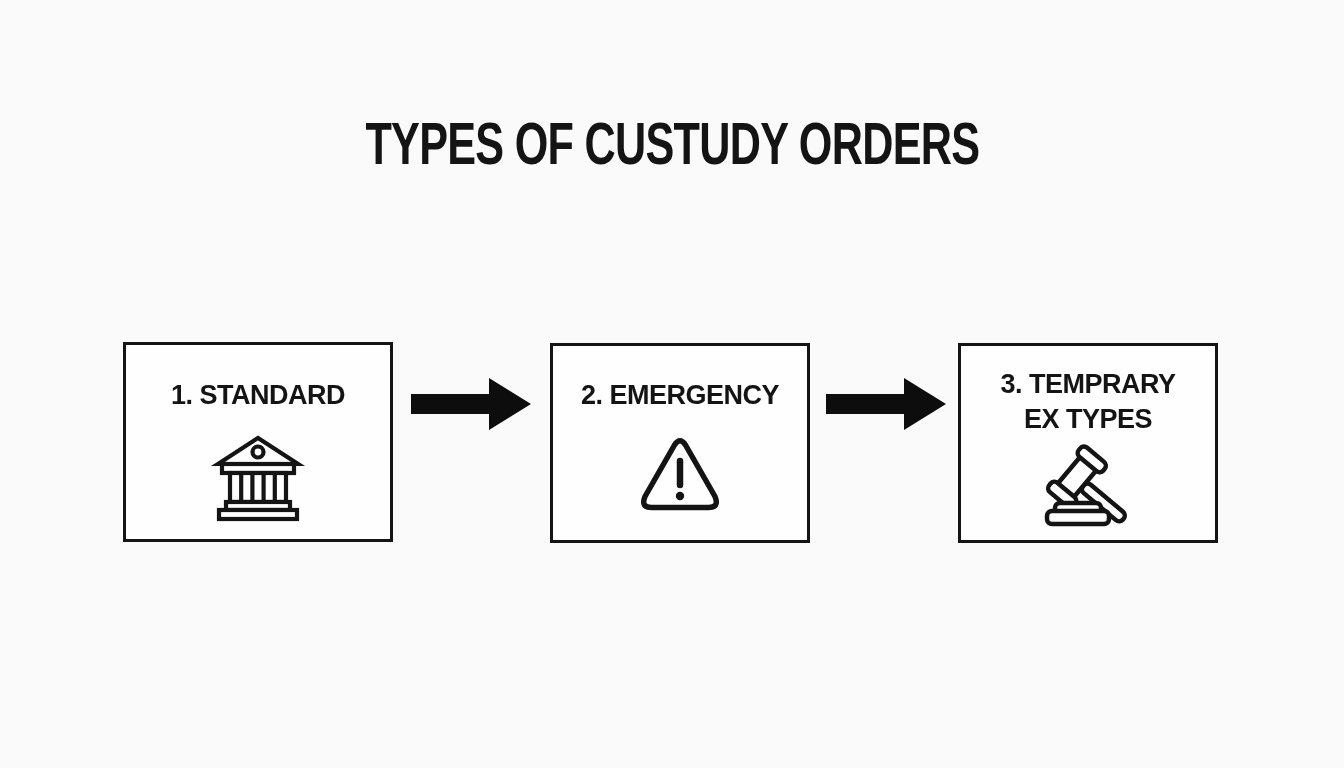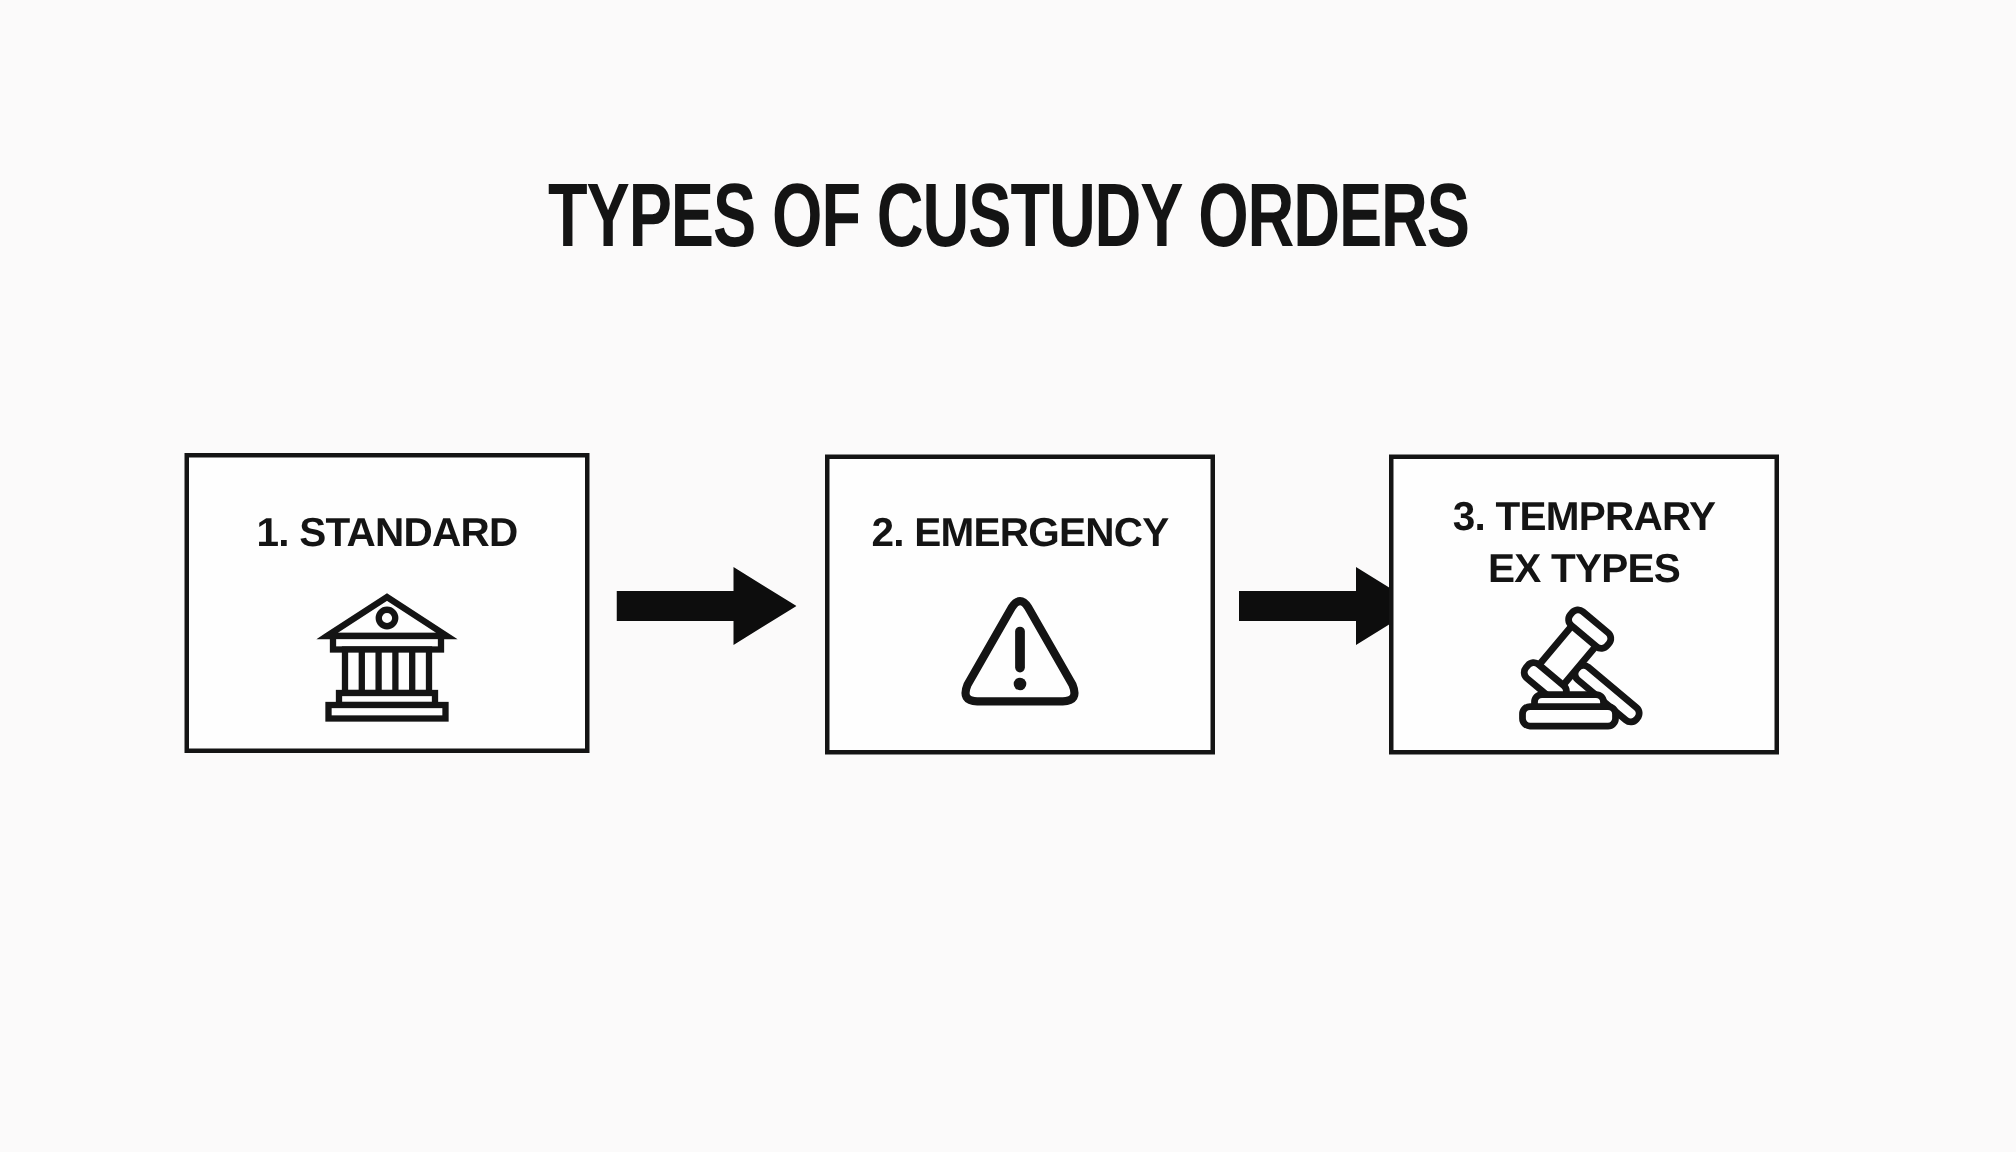--- a/index.html
+++ b/index.html
@@ -33,24 +33,25 @@
     transform-origin: 50% 50%;
   }
   .step-box {
     position: absolute;
     box-sizing: border-box;
     border: 3px solid var(--ink, #141414);
     background: var(--box-bg, #fefefe);
     display: flex;
     flex-direction: column;
     align-items: center;
+    margin-top: 40px;
   }
   .box-1 { left: 123px; top: 302px; width: 270px; height: 200px; }
   .box-2 { left: 550px; top: 303px; width: 260px; height: 200px; }
-  .box-3 { left: 926px; top: 303px; width: 260px; height: 200px; }
+  .box-3 { left: 958px; top: 303px; width: 260px; height: 200px; }
   .step-label {
     font-size: 27px;
     font-weight: bold;
     letter-spacing: -0.5px;
     line-height: 34px;
     color: var(--ink, #1a1a1a);
     text-align: center;
     white-space: nowrap;
   }
   .box-1 .step-label { margin-top: 33px; }

